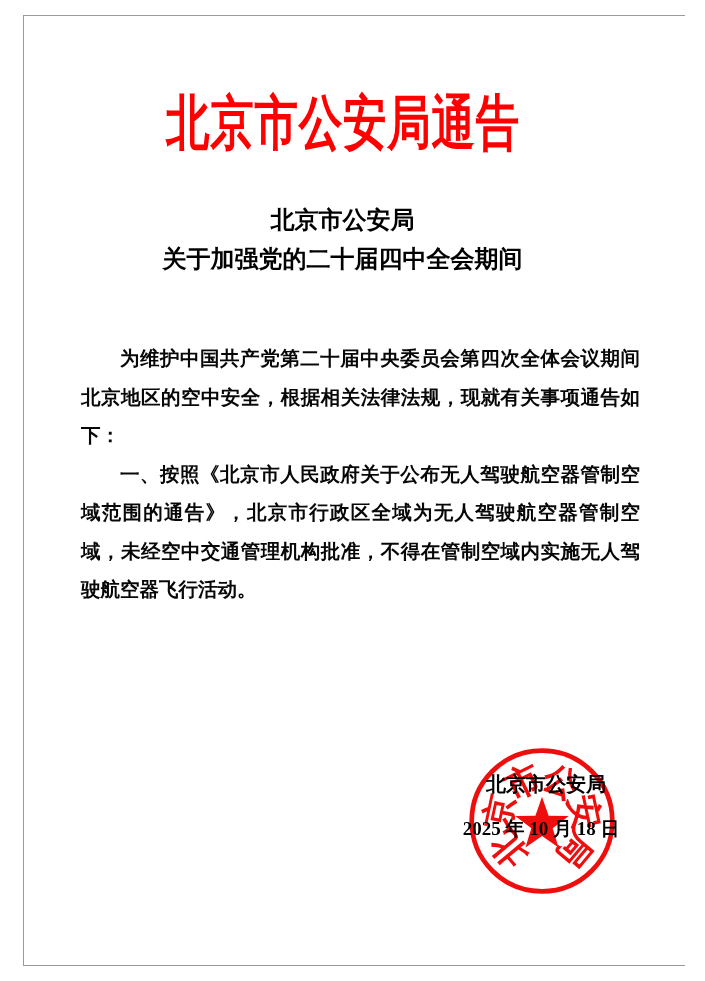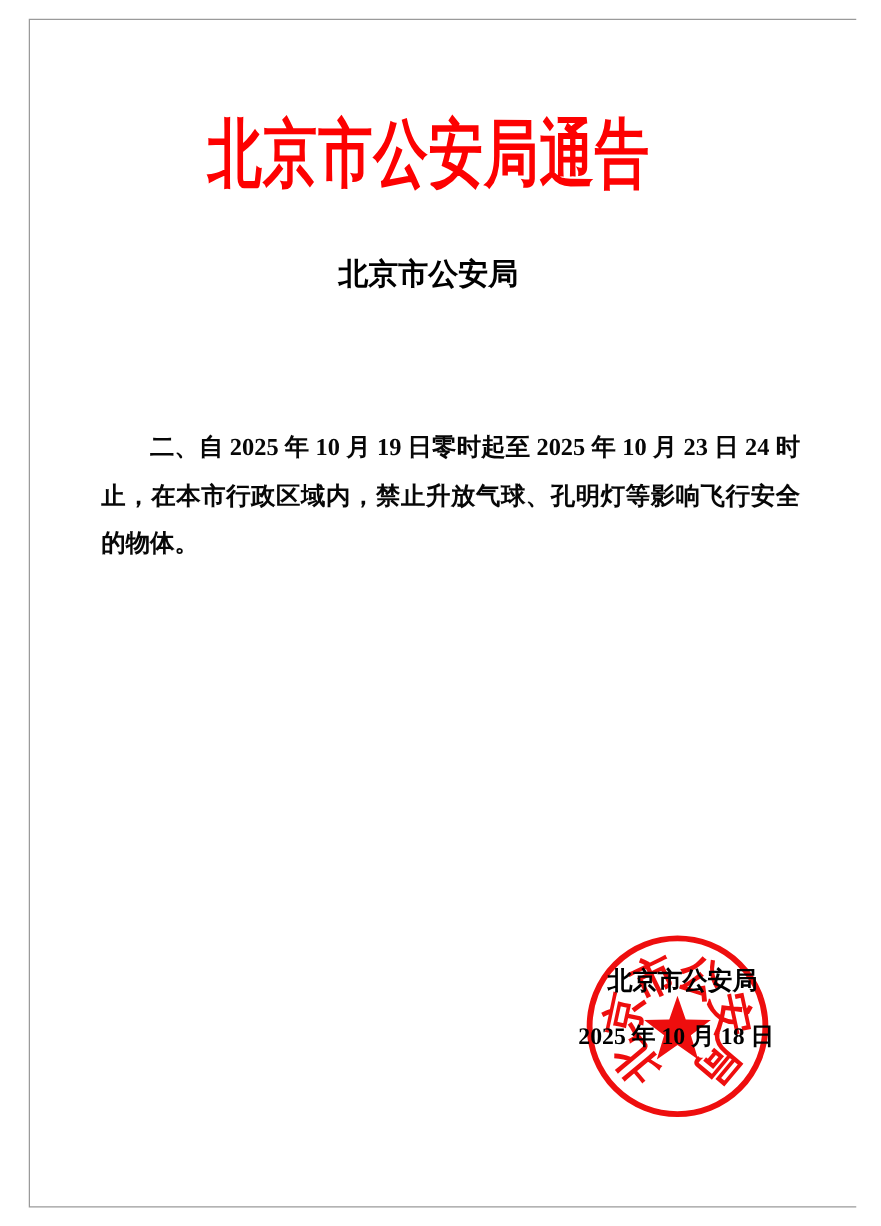--- a/index.html
+++ b/index.html
@@ -109,24 +109,26 @@
 <body>
 
 <div class="page">
 
   <div class="page-border"></div>
 
   <h1 class="banner"><span class="banner-inner">北京市公安局通告</span></h1>
 
   <div class="heading">
     <div>北京市公安局</div>
+    <div>关于加强党的二十届四中全会期间</div>
   </div>
 
   <div class="body-text">
-    <p>二、自 2025 年 10 月 19 日零时起至 2025 年 10 月 23 日 24 时止，在本市行政区域内，禁止升放气球、孔明灯等影响飞行安全的物体。</p>
+    <p>为维护中国共产党第二十届中央委员会第四次全体会议期间北京地区的空中安全，根据相关法律法规，现就有关事项通告如下：</p>
+    <p>一、按照《北京市人民政府关于公布无人驾驶航空器管制空域范围的通告》，北京市行政区全域为无人驾驶航空器管制空域，未经空中交通管理机构批准，不得在管制空域内实施无人驾驶航空器飞行活动。</p>
   </div>
 
   <svg class="seal" viewBox="0 0 160 160" xmlns="http://www.w3.org/2000/svg">
     <circle cx="80" cy="80" r="75" fill="none" stroke="#ee0202" stroke-width="5"></circle>
     <polygon fill="#ee0202" points="80,54 87.05,74.29 108.53,74.73 91.41,87.71 97.63,108.27 80,96 62.37,108.27 68.59,87.71 51.47,74.73 72.95,74.29"></polygon>
     <g fill="#ee0202">
       <text x="80" y="46" text-anchor="middle" transform="rotate(-130 80 80)">北</text>
       <text x="80" y="46" text-anchor="middle" transform="rotate(-78 80 80)">京</text>
       <text x="80" y="46" text-anchor="middle" transform="rotate(-26 80 80)">市</text>
       <text x="80" y="46" text-anchor="middle" transform="rotate(26 80 80)">公</text>

